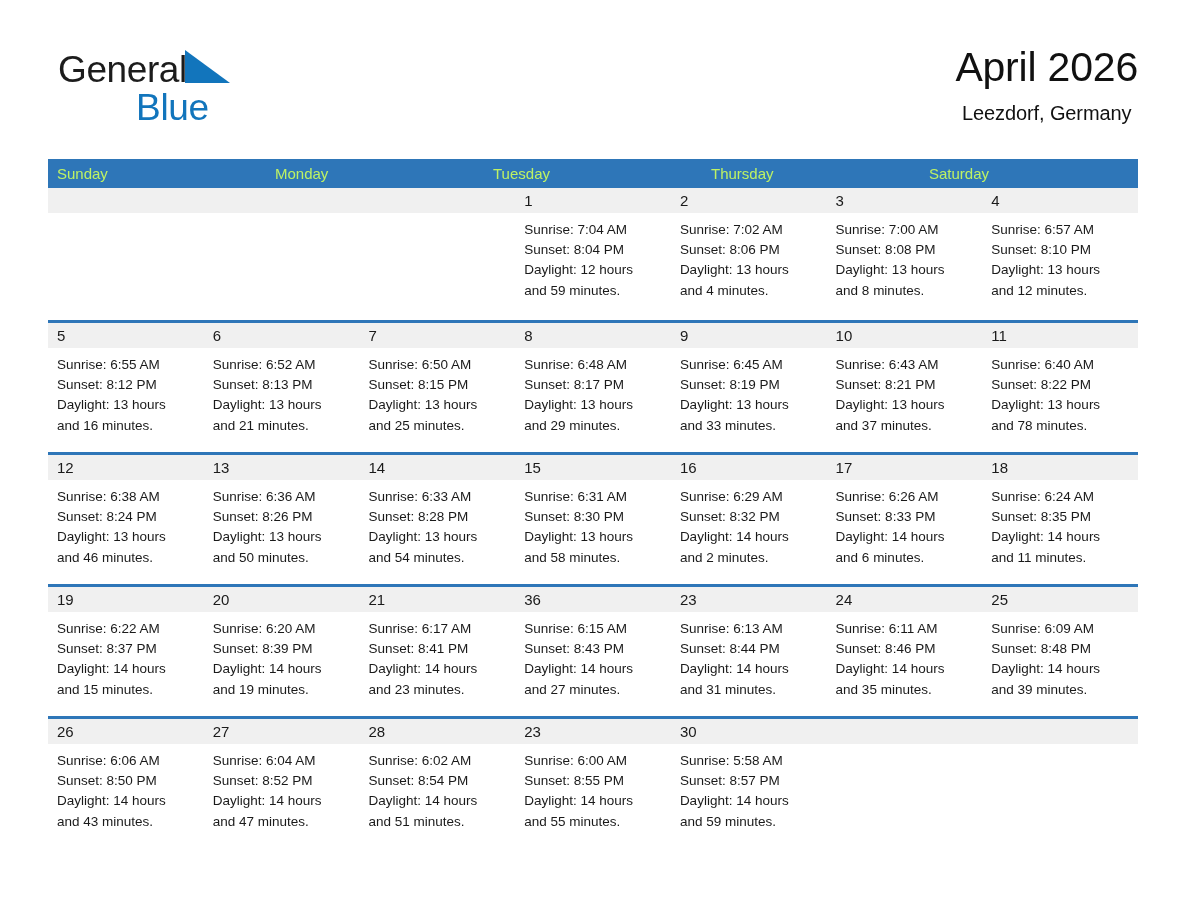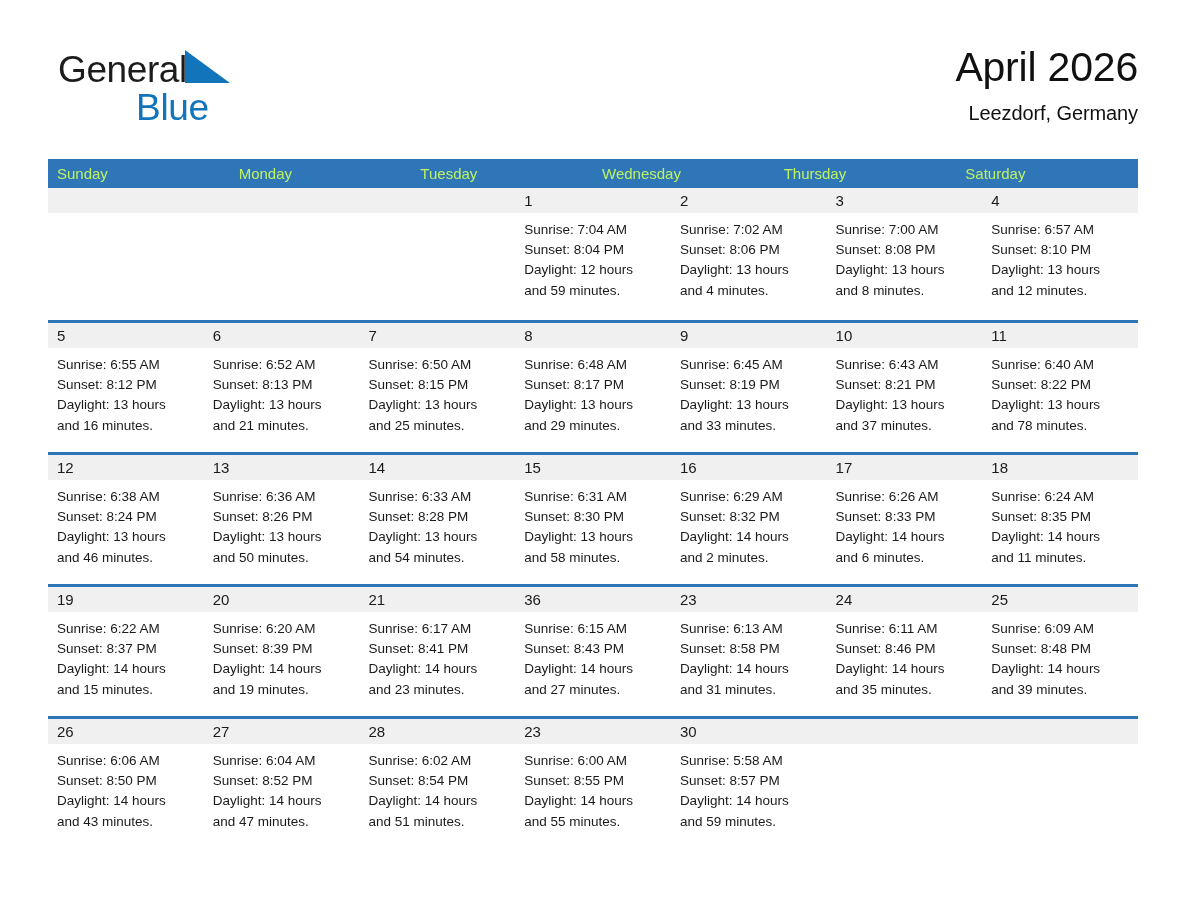--- a/index.html
+++ b/index.html
@@ -67,21 +67,21 @@
     font-size: 37px;
     color: #1275bc;
     line-height: 44px;
     letter-spacing: -0.3px;
   }
 
   .title-block {
     position: absolute;
     right: 0;
     top: 0;
-    text-align: right;
+    text-align: center;
   }
   .cal-title {
     font-size: 41px;
     font-weight: 400;
     color: #111;
     line-height: 54px;
     letter-spacing: -0.2px;
   }
   .cal-subtitle {
     font-size: 20px;
@@ -168,21 +168,20 @@
       <div class="cal-subtitle">Leezdorf, Germany</div>
     </div>
 
   </div>
 
   <div class="calendar">
     <div class="dow-row">
         <div class="dow-cell">Sunday</div>
         <div class="dow-cell">Monday</div>
         <div class="dow-cell">Tuesday</div>
-        <div class="dow-cell">Wednesday</div>
         <div class="dow-cell">Thursday</div>
         <div class="dow-cell">Saturday</div>
       </div>
     <div id="weeks-container">
         <div class="week-row first">
           <div class="day-cell empty">
             <div class="day-number-band"></div>
           </div>
           <div class="day-cell empty">
             <div class="day-number-band"></div>
@@ -391,21 +390,21 @@
               <div class="day-line">Sunrise: 6:15 AM</div>
               <div class="day-line">Sunset: 8:43 PM</div>
               <div class="day-line">Daylight: 14 hours</div>
               <div class="day-line">and 27 minutes.</div>
             </div>
           </div>
           <div class="day-cell">
             <div class="day-number-band">23</div>
             <div class="day-body">
               <div class="day-line">Sunrise: 6:13 AM</div>
-              <div class="day-line">Sunset: 8:58 PM</div>
+              <div class="day-line">Sunset: 8:44 PM</div>
               <div class="day-line">Daylight: 14 hours</div>
               <div class="day-line">and 31 minutes.</div>
             </div>
           </div>
           <div class="day-cell">
             <div class="day-number-band">24</div>
             <div class="day-body">
               <div class="day-line">Sunrise: 6:11 AM</div>
               <div class="day-line">Sunset: 8:46 PM</div>
               <div class="day-line">Daylight: 14 hours</div>

